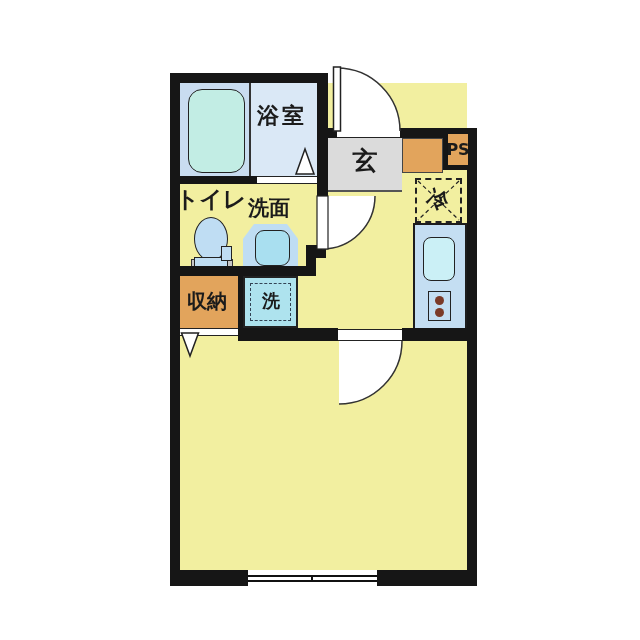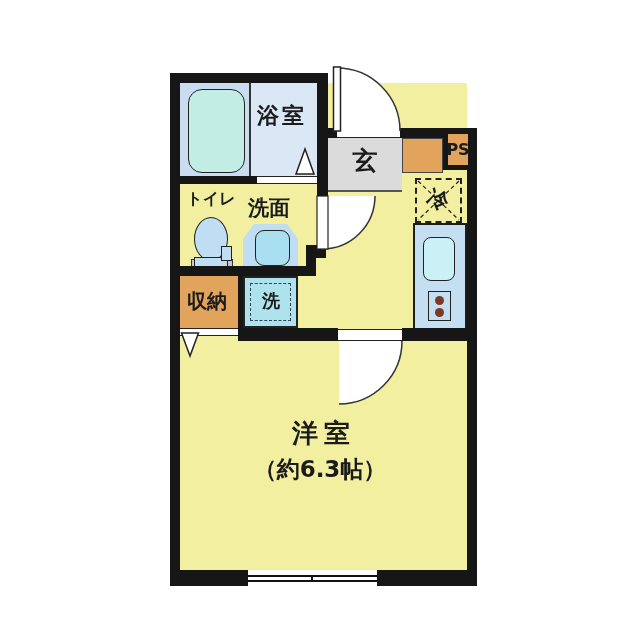--- a/index.html
+++ b/index.html
@@ -112,20 +112,18 @@
     <polygon points="190,356 181.5,333 198.5,333" fill="#ffffff" stroke="#222" stroke-width="1.5"></polygon>
 
     <line x1="418" y1="181" x2="459" y2="220" stroke="#222" stroke-width="1.2" stroke-dasharray="4,3"></line>
     <line x1="459" y1="181" x2="418" y2="220" stroke="#222" stroke-width="1.2" stroke-dasharray="4,3"></line>
   </svg>
 
   <div class="lbl z7" style="left:282px;top:116px;font-size:22px;letter-spacing:3px;">浴室</div>
   <div class="lbl z7" style="left:365px;top:160px;font-size:25px;">玄</div>
   <div class="lbl z7" style="left:458px;top:150px;font-size:16px;">PS</div>
   <div class="lbl z7" style="left:438px;top:200px;font-size:21px;transform:translate(-50%,-50%) rotate(28deg);">冷</div>
-  <div class="lbl z7" style="left:211px;top:199px;font-size:16px;">トイレ</div>
+  <div class="lbl z7" style="left:211px;top:199px;font-size:23px;">トイレ</div>
   <div class="lbl z7" style="left:269px;top:208px;font-size:21px;">洗面</div>
   <div class="lbl z7" style="left:207px;top:301px;font-size:20px;">収納</div>
   <div class="lbl z7" style="left:271px;top:301px;font-size:18px;">洗</div>
-  <div class="lbl z7" style="left:324px;top:433px;font-size:26px;letter-spacing:6px;">洋室</div>
-  <div class="lbl z7" style="left:320px;top:469px;font-size:23px;">（約6.3帖）</div>
 
 </div>
 
 </body></html>

